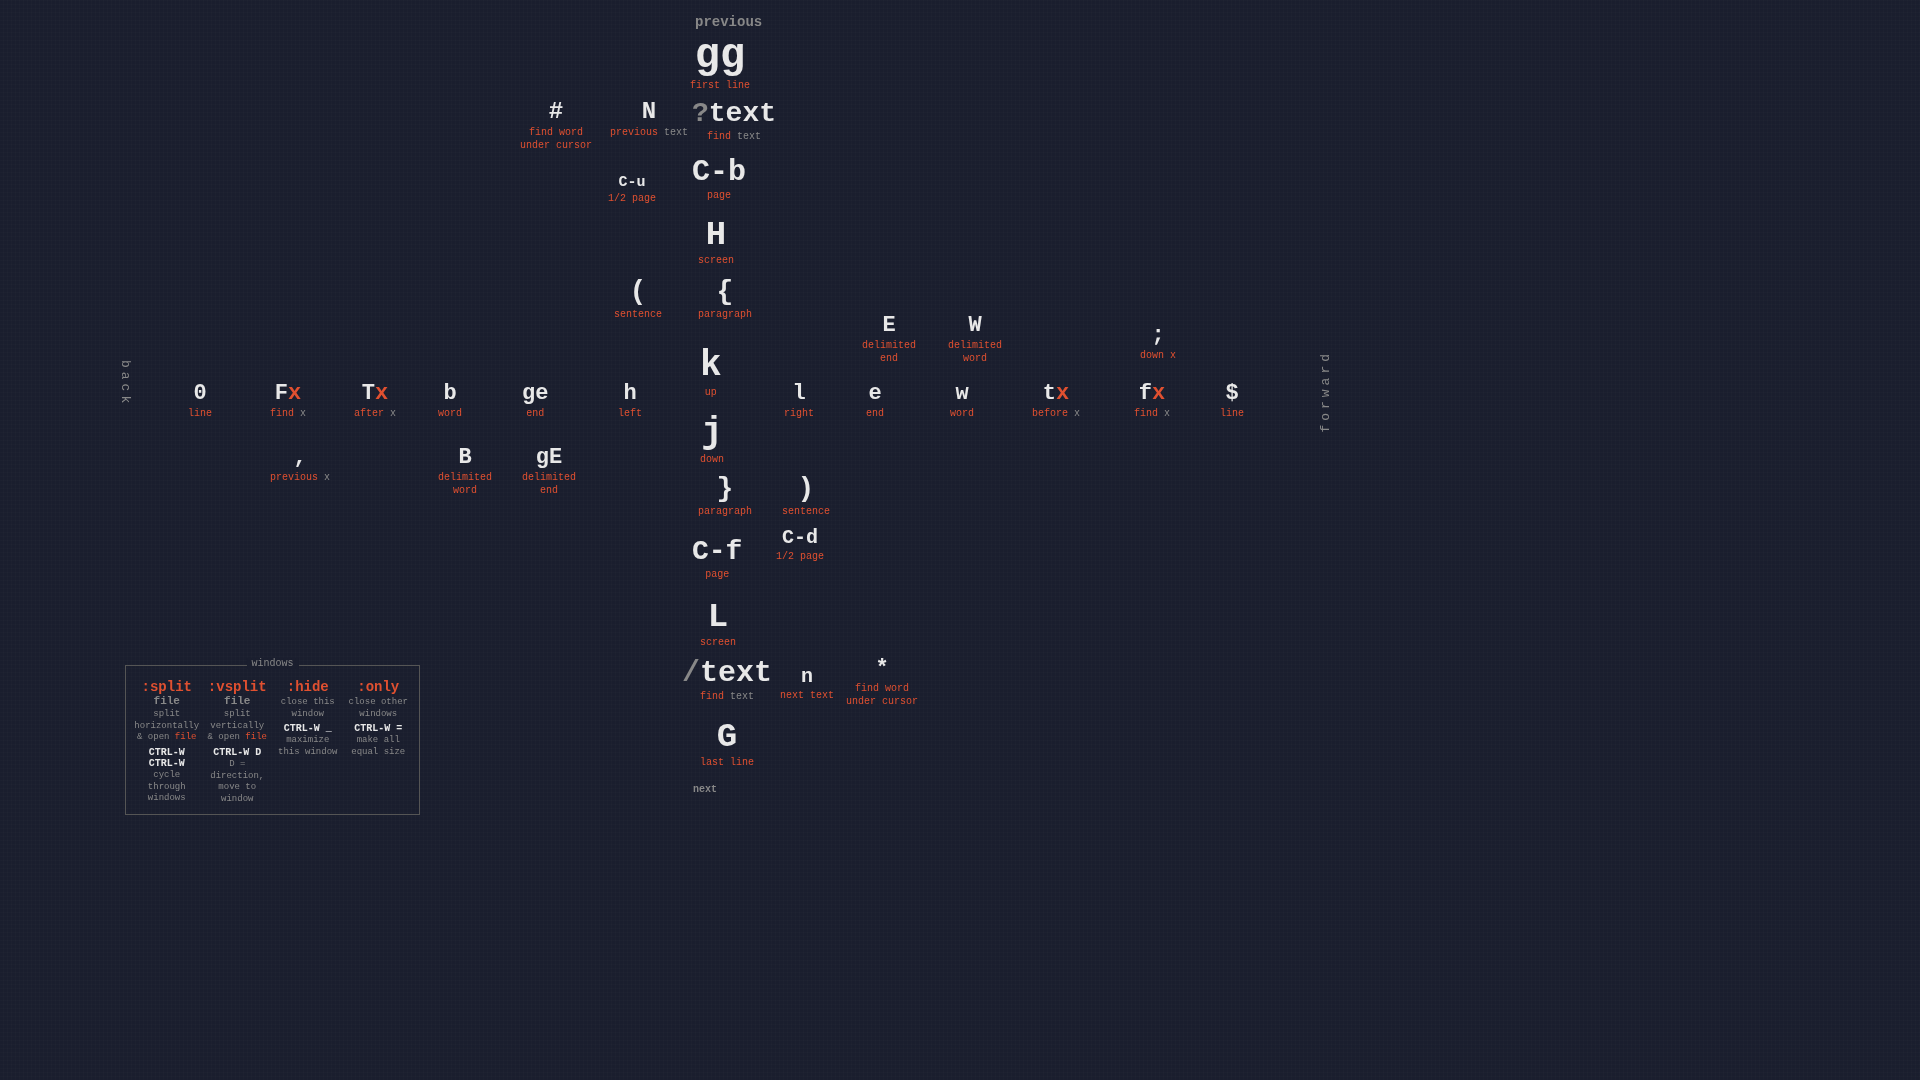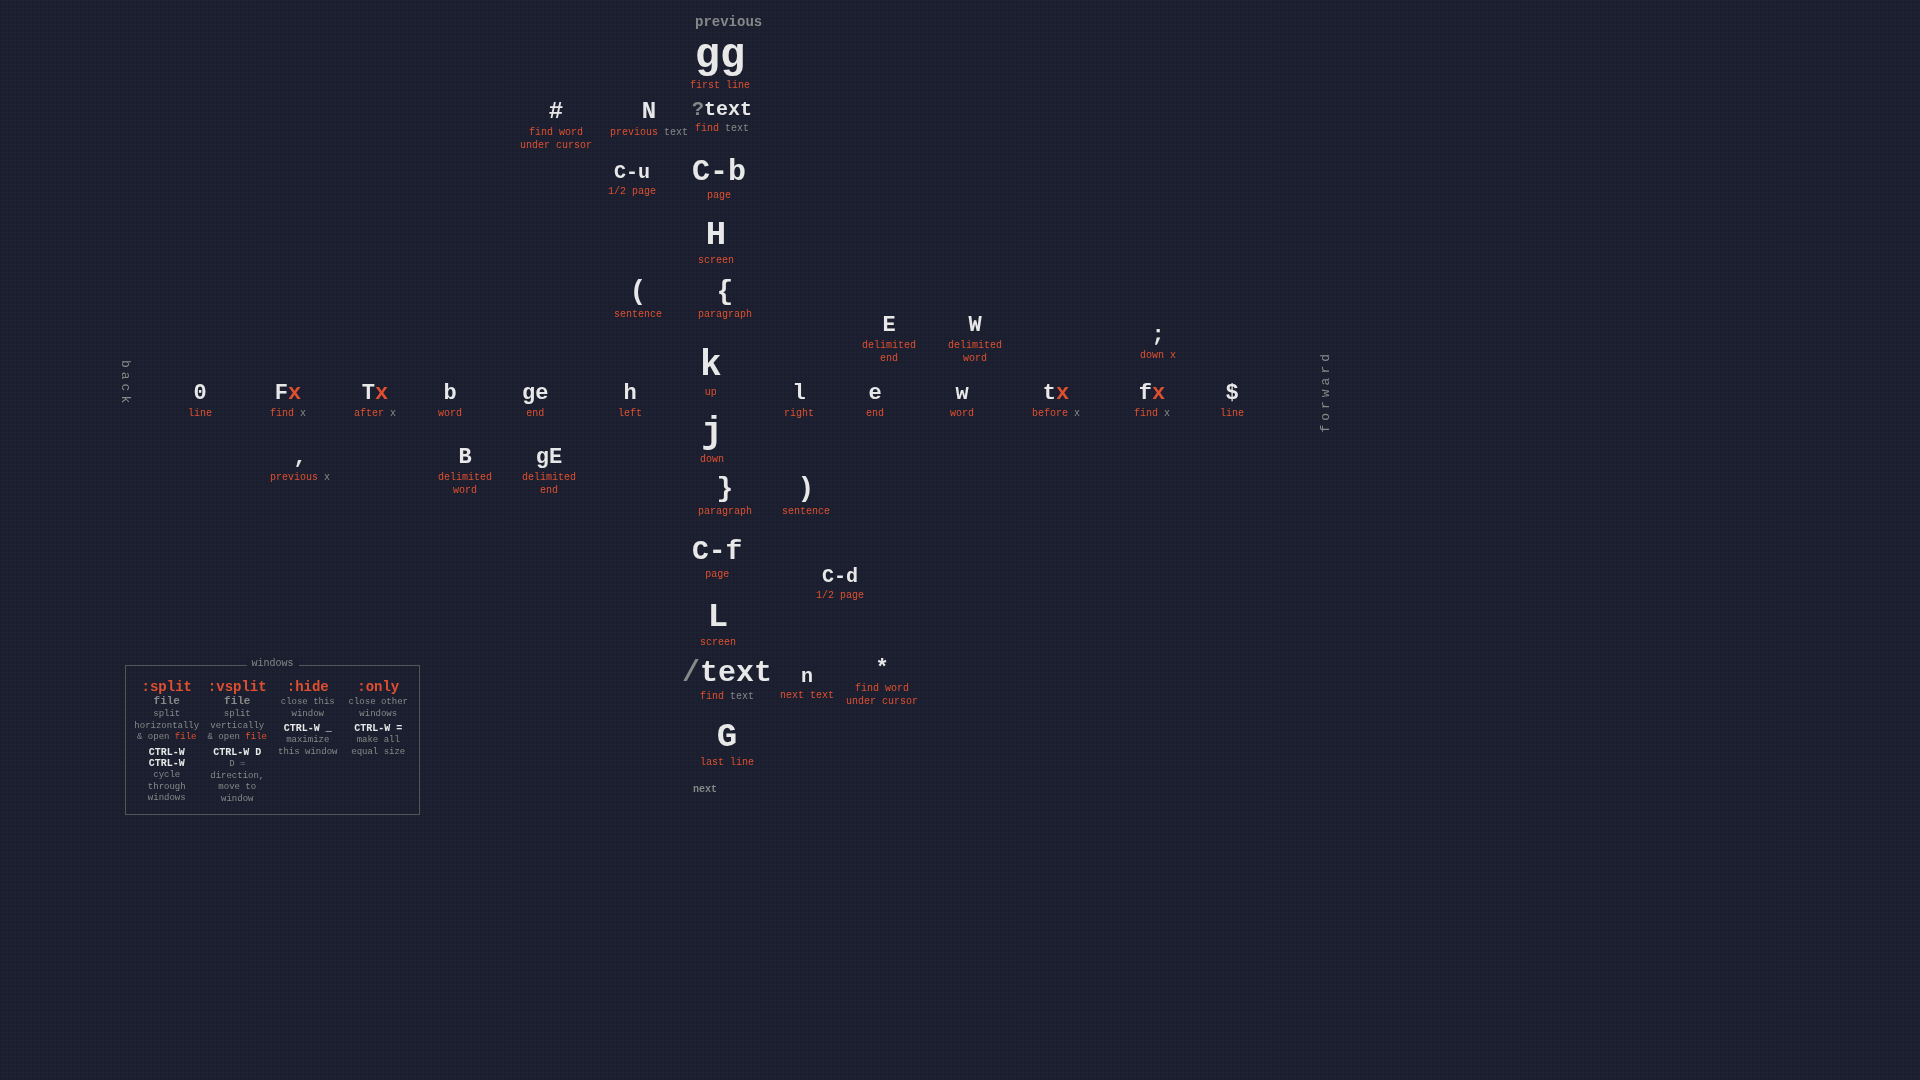--- a/index.html
+++ b/index.html
@@ -119,26 +119,26 @@
   <span class="key-main" style="font-size: 24px;">#</span>
   <span class="key-sub">find word<br>under cursor</span>
 </div>
 
 <div class="key-item" style="left: 610px; top: 100px;">
   <span class="key-main" style="font-size: 24px;">N</span>
   <span class="key-sub">previous <span style="color:#888">text</span></span>
 </div>
 
 <div class="key-item" style="left: 692px; top: 100px;">
-  <span class="key-main" style="font-size: 20px;"><span style="color:#888">?</span>text</span>
+  <span class="key-main" style="font-size: 28px;"><span style="color:#888">?</span>text</span>
   <span class="key-sub">find <span style="color:#888">text</span></span>
 </div>
 
 <div class="key-item" style="left: 608px; top: 163px;">
-  <span class="key-main" style="font-size: 20px;">C-u</span>
+  <span class="key-main" style="font-size: 15px; margin-top: 12px;">C-u</span>
   <span class="key-sub">1/2 page</span>
 </div>
 
 <div class="key-item" style="left: 692px; top: 157px;">
   <span class="key-main" style="font-size: 30px;">C-b</span>
   <span class="key-sub">page</span>
 </div>
 
 <div class="key-item" style="left: 698px; top: 218px;">
   <span class="key-main" style="font-size: 34px;">H</span>
@@ -263,21 +263,21 @@
 <div class="key-item" style="left: 782px; top: 475px;">
   <span class="key-main" style="font-size: 28px;">)</span>
   <span class="key-sub">sentence</span>
 </div>
 
 <div class="key-item" style="left: 692px; top: 538px;">
   <span class="key-main" style="font-size: 28px;">C-f</span>
   <span class="key-sub">page</span>
 </div>
 
-<div class="key-item" style="left: 776px; top: 567px; margin-left: 40px;">
+<div class="key-item" style="left: 776px; top: 528px;">
   <span class="key-main" style="font-size: 20px;">C-d</span>
   <span class="key-sub">1/2 page</span>
 </div>
 
 <div class="key-item" style="left: 700px; top: 600px;">
   <span class="key-main" style="font-size: 34px;">L</span>
   <span class="key-sub">screen</span>
 </div>
 
 <div class="key-item" style="left: 682px; top: 658px;">

